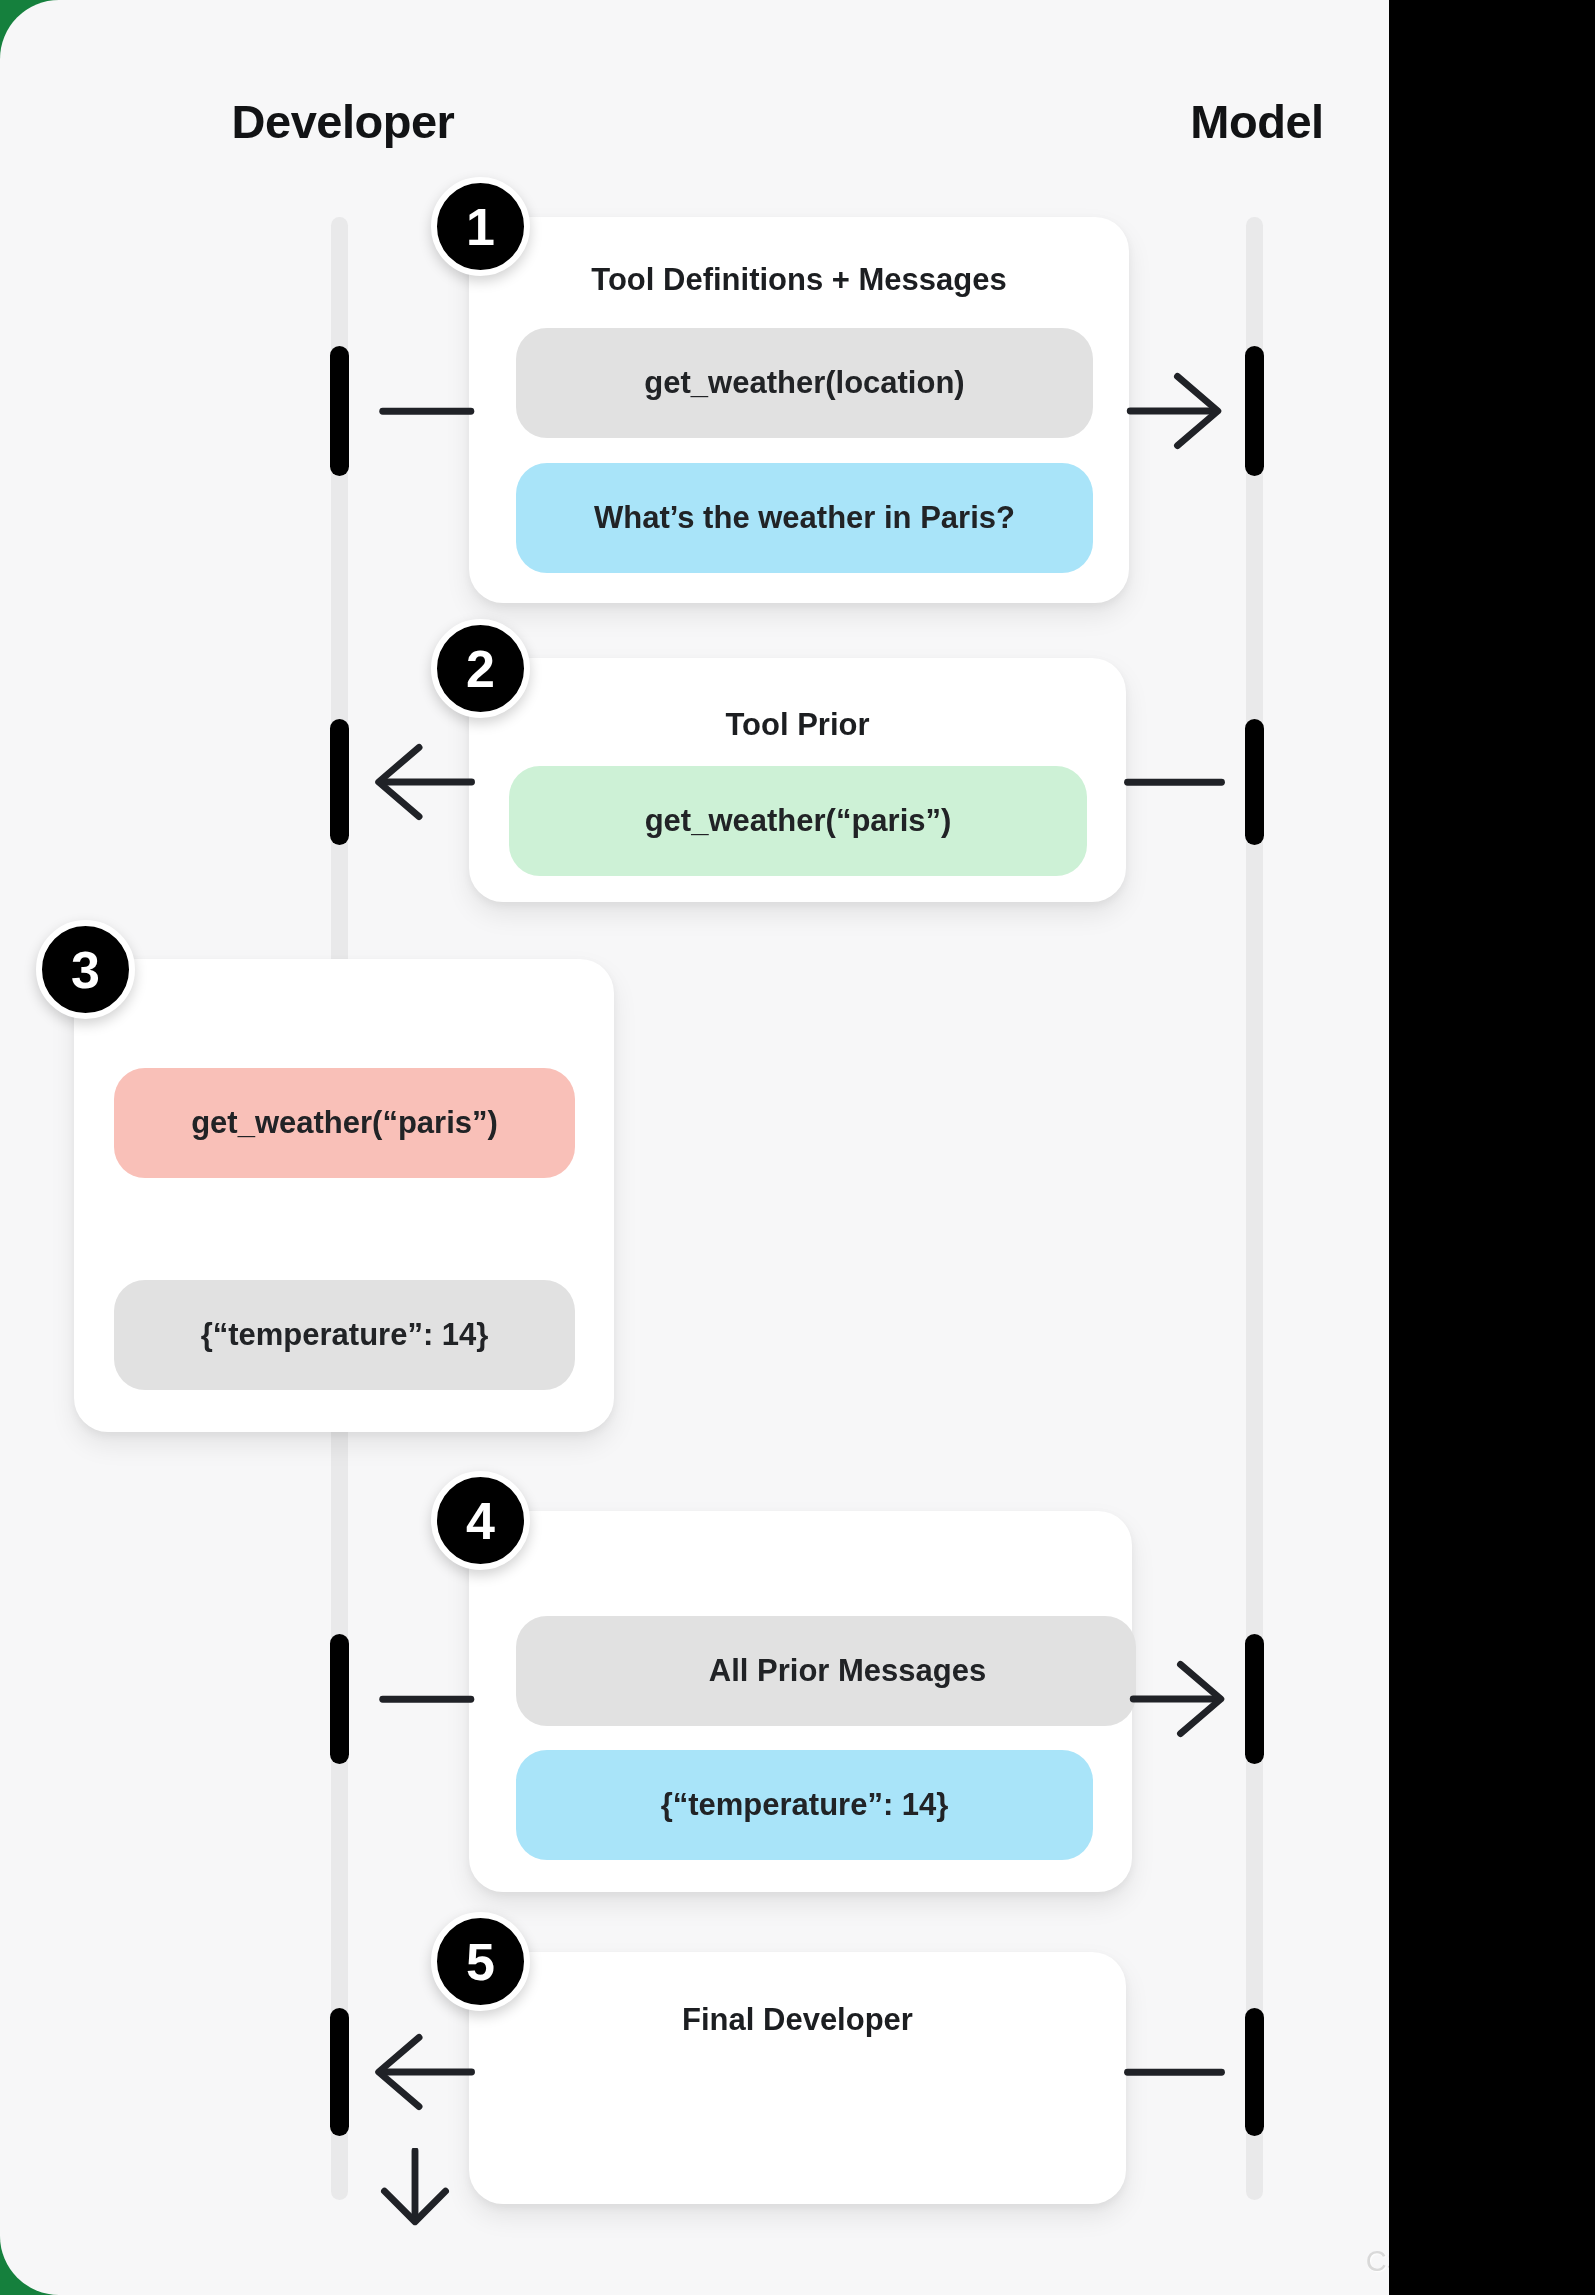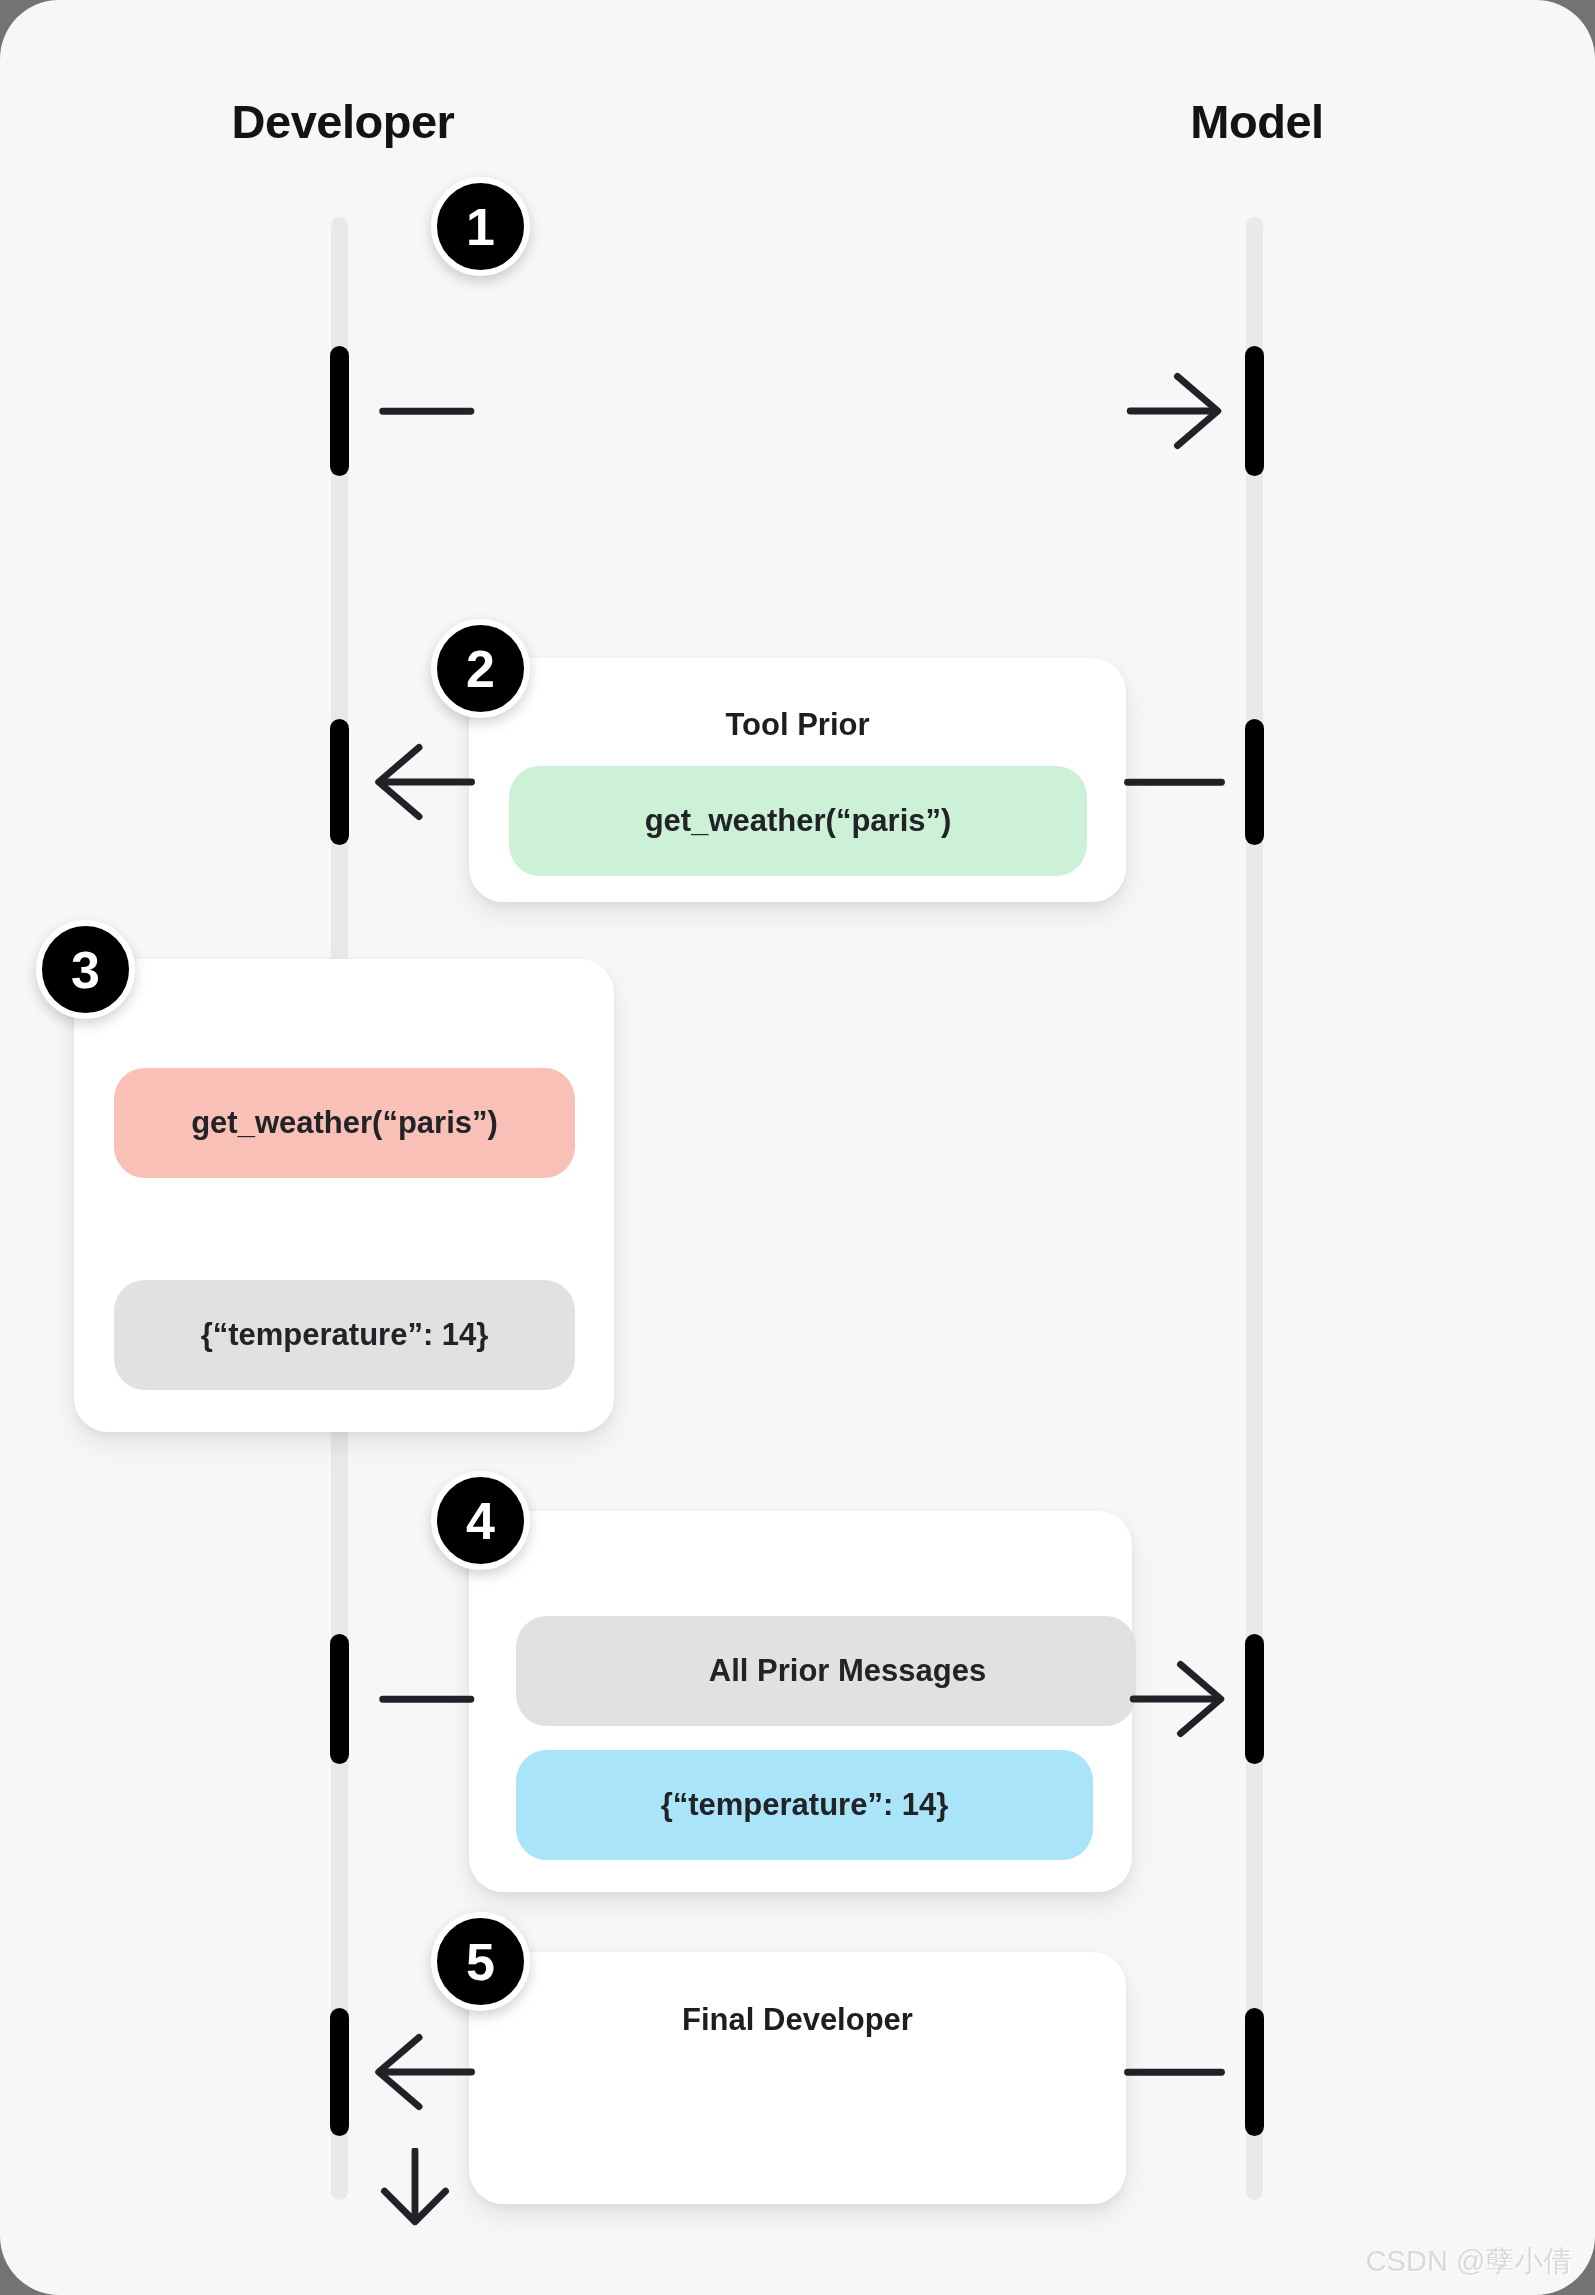--- a/index.html
+++ b/index.html
@@ -1,16 +1,16 @@
 <!DOCTYPE html>
 <html style="font-size:8.4px"><head>
 <meta charset="utf-8">
 <style>
   html,body{margin:0;padding:0;background:#000;}
-  .canvas{position:relative;width:1595px;height:2295px;background:#737373;overflow:hidden;
+  .canvas{position:relative;width:1389px;height:2295px;background:#15803d;overflow:hidden;
           font-family:"Liberation Sans","DejaVu Sans",sans-serif;}
   .panel{position:absolute;left:0;top:0;width:1595px;height:2295px;background:#f7f7f8;border-radius:59px;}
 
   .actor-label{position:absolute;width:316px;text-align:center;font-size:47px;font-weight:700;color:#121315;letter-spacing:-0.5px;}
   .lifeline{position:absolute;width:17px;border-radius:8.4px;background:#e9e9ea;top:217px;height:1983px;}
 
   .activation{position:absolute;width:19px;border-radius:9.5px;background:#000;}
 
   .card{position:absolute;background:#fff;border-radius:34px;
         box-shadow:0 12.7px 26px rgba(0,0,0,.08),0 3.2px 8.4px rgba(0,0,0,.05);}
@@ -79,20 +79,25 @@
 
   <div class="activation" id="bar-dev-1"></div>
   <div class="activation" id="bar-model-1"></div>
   <div class="activation" id="bar-dev-2"></div>
   <div class="activation" id="bar-model-2"></div>
   <div class="activation" id="bar-dev-4"></div>
   <div class="activation" id="bar-model-4"></div>
   <div class="activation" id="bar-dev-5"></div>
   <div class="activation" id="bar-model-5"></div>
 
+  <div class="card" id="card-1">
+    <div class="card-title">Tool Definitions + Messages</div>
+    <div class="pill" id="pill-1a" style="background: rgb(225, 225, 225);">get_weather(location)</div>
+    <div class="pill" id="pill-1b" style="background: rgb(169, 228, 249);">What’s the weather in Paris?</div>
+  </div>
 
   <div class="card" id="card-2">
     <div class="card-title">Tool Prior</div>
     <div class="pill" id="pill-2a" style="background: rgb(205, 241, 214);">get_weather(“paris”)</div>
   </div>
 
   <div class="card" id="card-3">
     <div class="pill" id="pill-3a" style="background: rgb(249, 192, 184);">get_weather(“paris”)</div>
     <svg class="arrow-svg" id="arrow-3-down" width="74" height="79" viewBox="0 0 140 150">
       <line x1="70" y1="5" x2="70" y2="130"></line>

